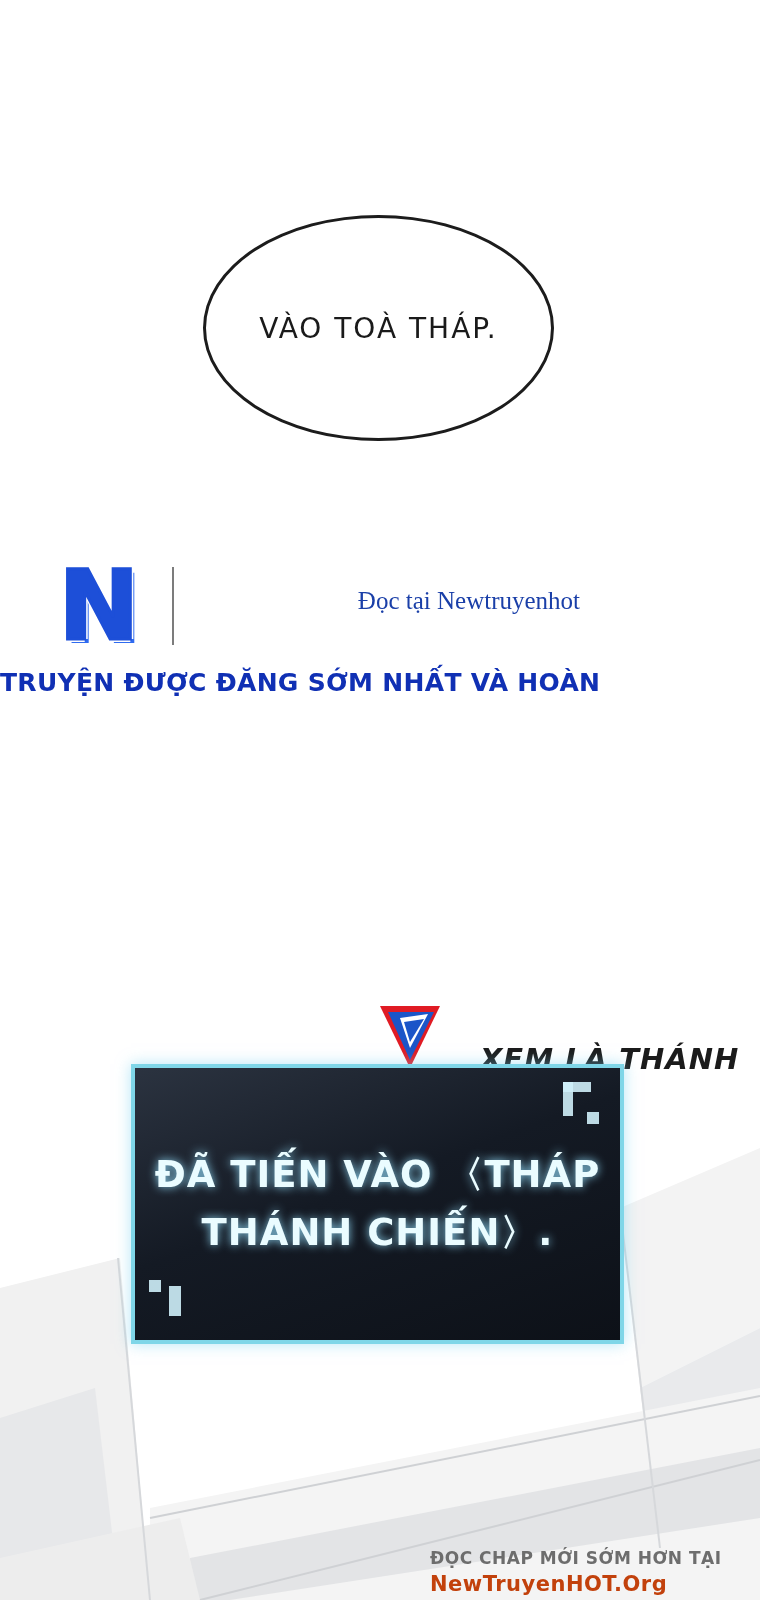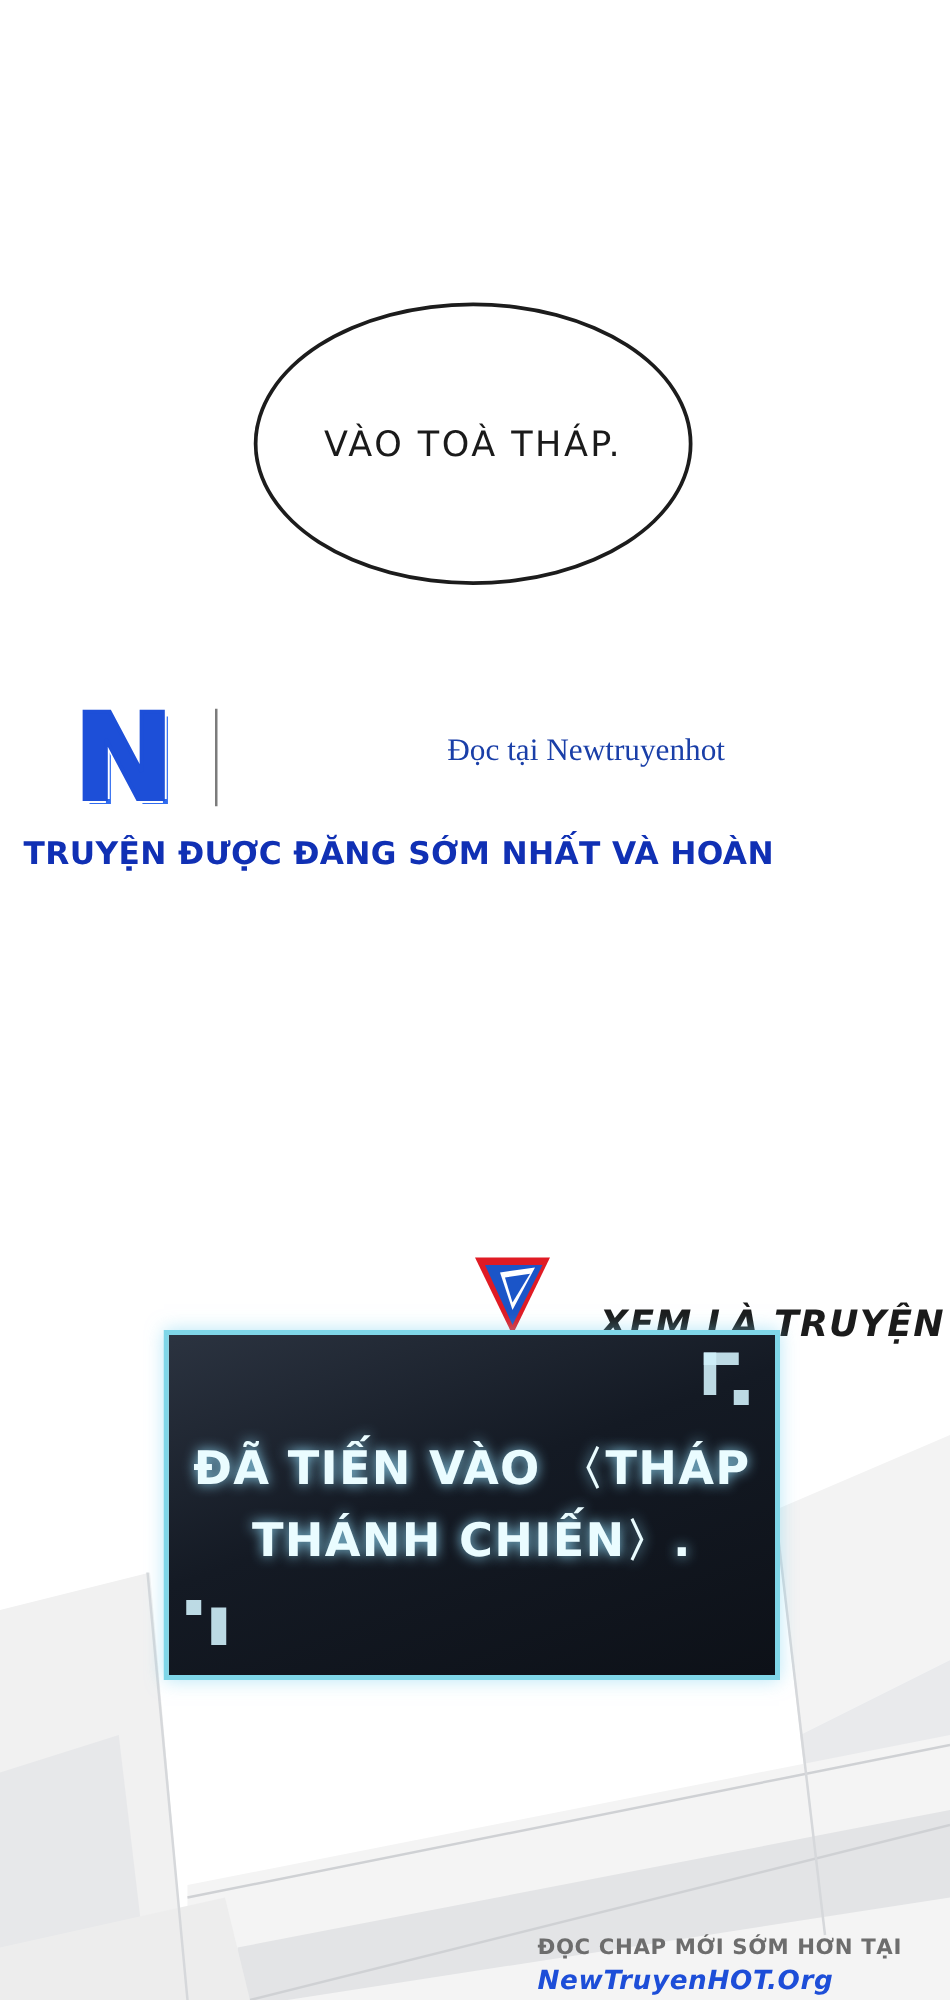--- a/index.html
+++ b/index.html
@@ -16,21 +16,20 @@
   }
 
   
   .panel-bubble {
     position: absolute;
     left: 0;
     top: 0;
     width: 740px;
     height: 540px;
     background: #ffffff;
-    margin-top: 27px;
   }
   .bubble {
     position: absolute;
     left: 203px;
     top: 215px;
     width: 345px;
     height: 220px;
     border: 3px solid #1c1c1c;
     border-radius: 50% / 50%;
     background: #ffffff;
@@ -97,21 +96,20 @@
     font-family: "Liberation Serif", serif;
     font-size: 25px;
     color: #1a3fa8;
     line-height: 32px;
   }
   .promo-banner {
     position: absolute;
     left: 0;
     top: 118px;
     width: 638px;
-    text-align: center;
   }
   .promo-banner div {
     font-family: "DejaVu Sans", sans-serif;
     font-weight: bold;
     font-size: 25px;
     letter-spacing: 0.3px;
     color: #1030b4;
     line-height: 40px;
   }
 
@@ -212,24 +210,23 @@
     font-family: "DejaVu Sans", sans-serif;
     font-weight: bold;
     font-size: 17px;
     color: #6d6d6d;
     letter-spacing: 0.5px;
   }
   .credit-bottom {
     font-family: "DejaVu Sans", sans-serif;
     font-weight: bold;
     font-size: 21px;
-    color: #1d4ed8;
+    color: #c2410c;
     letter-spacing: 0.5px;
     margin-top: 4px;
-    font-style: italic;
   }
 </style>
 </head>
 <body>
 
 <div class="panel-bubble">
   <div class="bubble">
     <span class="bubble-text">VÀO TOÀ THÁP.</span>
   </div>
 </div>
@@ -249,21 +246,21 @@
 
 <div class="vlog-logo">
   <div class="vlog-mark">
     <svg viewBox="0 0 64 66" width="64" height="66" aria-hidden="true">
       <polygon points="2,2 62,2 32,64" fill="#e01b24"></polygon>
       <polygon points="10,8 56,8 32,56" fill="#1b55c8"></polygon>
       <polygon points="22,14 50,10 32,44" fill="#ffffff"></polygon>
       <polygon points="26,18 46,15 32,38" fill="#1b55c8"></polygon>
     </svg>
   </div>
-  <div class="vlog-sub">XEM LÀ TRUYỆN</div>
+  <div class="vlog-sub">XEM LÀ THÁNH</div>
 </div>
 
 <div class="panel-art">
   <div class="art-bg">
     <svg viewBox="0 0 760 512" width="760" height="512" preserveAspectRatio="none" aria-hidden="true">
       <rect x="0" y="0" width="760" height="512" fill="#ffffff"></rect>
       <polygon points="0,200 120,170 150,512 0,512" fill="#f1f1f1"></polygon>
       <polygon points="0,330 95,300 120,512 0,512" fill="#e7e8ea"></polygon>
       <polygon points="620,120 760,60 760,240 640,300" fill="#f3f3f3"></polygon>
       <polygon points="640,300 760,240 760,420 660,460" fill="#e9eaec"></polygon>

